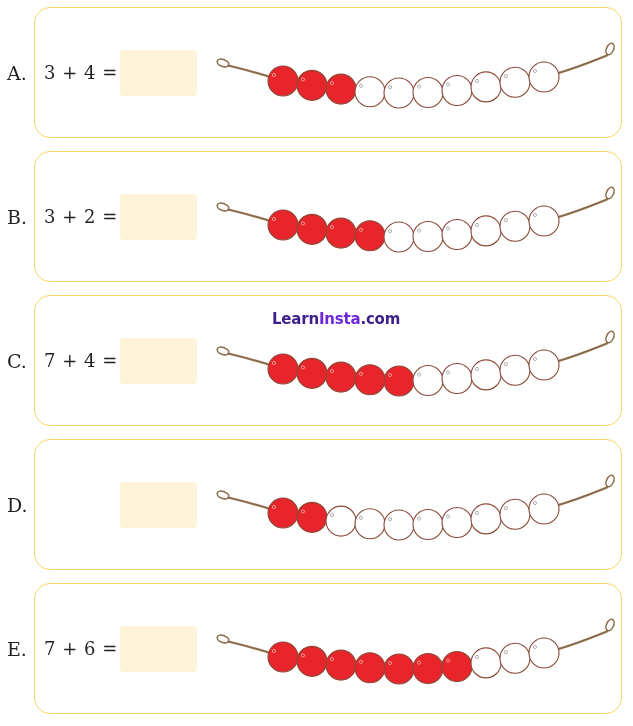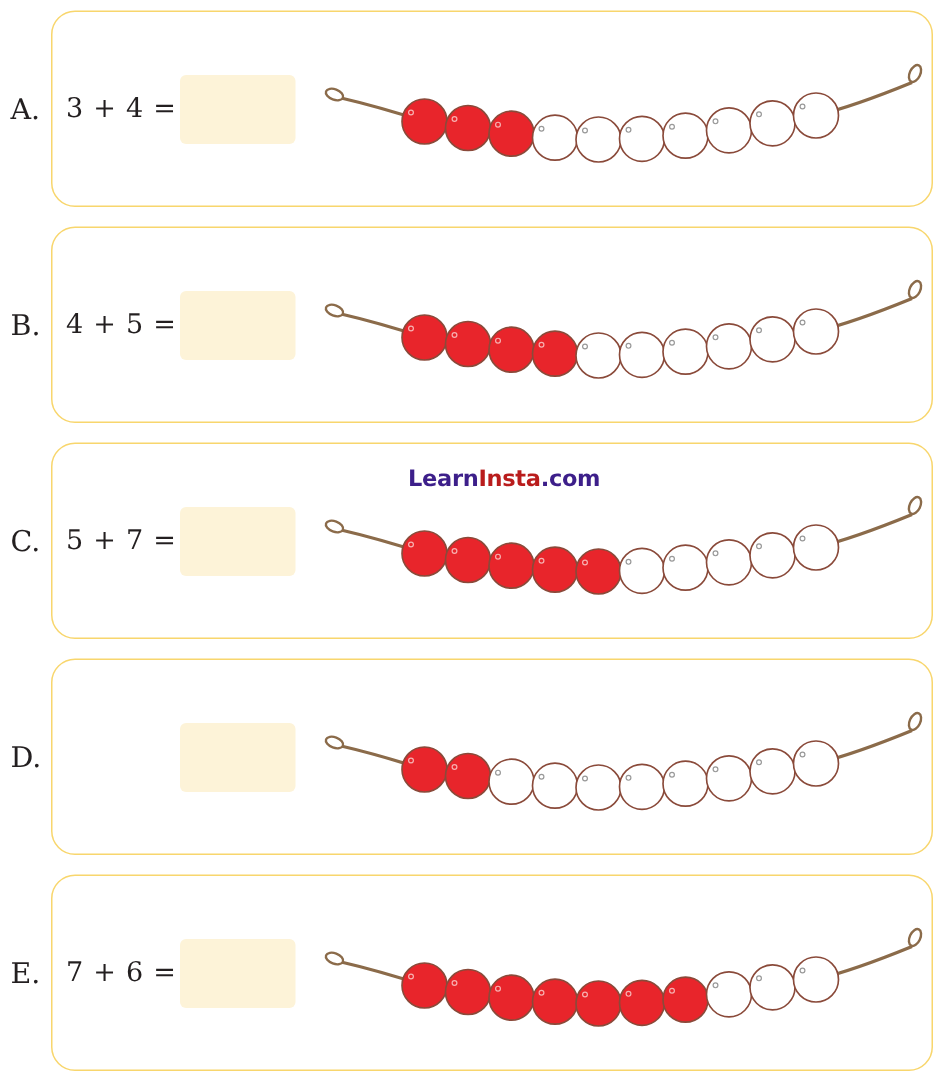--- a/index.html
+++ b/index.html
@@ -10,21 +10,21 @@
   .card { position: absolute; left: 34px; top: 0; width: 588px; height: 131px;
           border: 1.6px solid #f8d66d; border-radius: 16px; background: #fff; box-sizing: border-box; }
   .expr { position: absolute; left: 44px; top: 54px; font-size: 18px; line-height: 24px; letter-spacing: 0.5px; }
   .answer { position: absolute; left: 120px; top: 43px; width: 77px; height: 46px;
             background: #fdf3d8; border-radius: 4px; }
   .beads { position: absolute; left: 212px; top: 0; width: 410px; height: 134px; }
   .beads svg { width: 410px; height: 134px; display: block; }
   .watermark { position: absolute; left: 272px; top: 310px; font-family: "DejaVu Sans", "Liberation Sans", sans-serif;
                font-weight: bold; font-size: 15px; letter-spacing: -0.2px; }
   .wm-a { color: #3d1f8a; }
-  .wm-b { color: #b91c1c; }
+  .wm-b { color: #6d28d9; }
 </style>
 </head>
 <body>
 
 <div class="row" style="top:7px;">
   <div class="letter">A.</div>
   <div class="card"></div>
   <div class="expr">3 + 4 =</div>
   <div class="answer"></div>
   <div class="beads">
@@ -54,21 +54,21 @@
         <circle cx="294" cy="69.23272645100381" r="1.6" fill="none" stroke="#999" stroke-width="0.8"></circle>
         <circle cx="332" cy="70" r="15" fill="#ffffff" stroke="#8a4a3a" stroke-width="1.1"></circle>
         <circle cx="323" cy="64" r="1.6" fill="none" stroke="#999" stroke-width="0.8"></circle>
       </svg>
     </div>
 </div>
 
 <div class="row" style="top:151px;">
   <div class="letter">B.</div>
   <div class="card"></div>
-  <div class="expr">4 + 5 =</div>
+  <div class="expr">3 + 2 =</div>
   <div class="answer"></div>
   <div class="beads">
       <svg viewBox="0 0 410 134" xmlns="http://www.w3.org/2000/svg">
         <path d="M14 58 Q40 64 71 74" stroke="#8b6b4a" stroke-width="2.2" fill="none"></path>
         <path d="M332 70 Q357 64 396 48" stroke="#8b6b4a" stroke-width="2.2" fill="none"></path>
         <path d="M71 74 L100 78.34383756211491 L129 82.11013764672266 L158 84.79102231964882 L187 86.00953076439313 L216 85.56508631994868 L245 83.45768898631547 L274 79.88791542450043 L303 75.23272645100381 L332 70" stroke="#8b6b4a" stroke-width="2" fill="none"></path>
         <ellipse cx="11" cy="56" rx="6" ry="3.5" transform="rotate(20 11 56)" stroke="#8b6b4a" stroke-width="1.6" fill="#fff"></ellipse>
         <ellipse cx="398" cy="42" rx="3.5" ry="6" transform="rotate(25 398 42)" stroke="#8b6b4a" stroke-width="1.6" fill="#fff"></ellipse>
         <circle cx="71" cy="74" r="15" fill="#e8252b" stroke="#8a4a3a" stroke-width="1.1"></circle>
         <circle cx="62" cy="68" r="1.6" fill="none" stroke="#f7b0b0" stroke-width="0.8"></circle>
@@ -90,21 +90,21 @@
         <circle cx="294" cy="69.23272645100381" r="1.6" fill="none" stroke="#999" stroke-width="0.8"></circle>
         <circle cx="332" cy="70" r="15" fill="#ffffff" stroke="#8a4a3a" stroke-width="1.1"></circle>
         <circle cx="323" cy="64" r="1.6" fill="none" stroke="#999" stroke-width="0.8"></circle>
       </svg>
     </div>
 </div>
 
 <div class="row" style="top:295px;">
   <div class="letter">C.</div>
   <div class="card"></div>
-  <div class="expr">5 + 7 =</div>
+  <div class="expr">7 + 4 =</div>
   <div class="answer"></div>
   <div class="beads">
       <svg viewBox="0 0 410 134" xmlns="http://www.w3.org/2000/svg">
         <path d="M14 58 Q40 64 71 74" stroke="#8b6b4a" stroke-width="2.2" fill="none"></path>
         <path d="M332 70 Q357 64 396 48" stroke="#8b6b4a" stroke-width="2.2" fill="none"></path>
         <path d="M71 74 L100 78.34383756211491 L129 82.11013764672266 L158 84.79102231964882 L187 86.00953076439313 L216 85.56508631994868 L245 83.45768898631547 L274 79.88791542450043 L303 75.23272645100381 L332 70" stroke="#8b6b4a" stroke-width="2" fill="none"></path>
         <ellipse cx="11" cy="56" rx="6" ry="3.5" transform="rotate(20 11 56)" stroke="#8b6b4a" stroke-width="1.6" fill="#fff"></ellipse>
         <ellipse cx="398" cy="42" rx="3.5" ry="6" transform="rotate(25 398 42)" stroke="#8b6b4a" stroke-width="1.6" fill="#fff"></ellipse>
         <circle cx="71" cy="74" r="15" fill="#e8252b" stroke="#8a4a3a" stroke-width="1.1"></circle>
         <circle cx="62" cy="68" r="1.6" fill="none" stroke="#f7b0b0" stroke-width="0.8"></circle>

